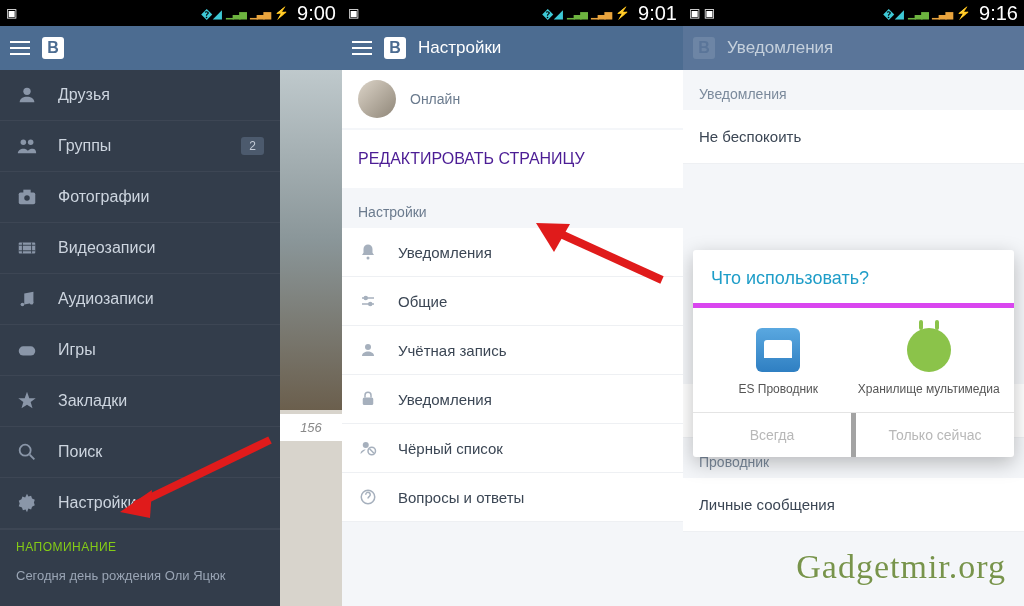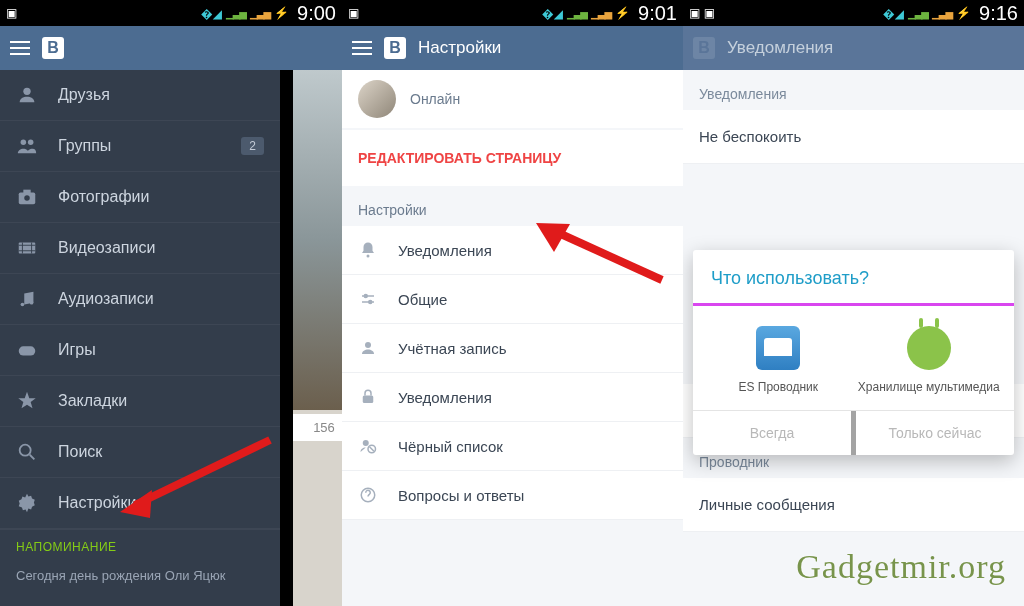--- a/index.html
+++ b/index.html
@@ -26,43 +26,43 @@
   .header-title { color: #fff; font-size: 17px; }
 
   
   .sidebar { background: #333d4b; height: 540px; position: relative; }
   .side-item { display: flex; align-items: center; padding: 14px 16px; color: #cdd5df; font-size: 16px; gap: 20px; border-bottom: 1px solid #3d4654; }
   .side-icon { width: 22px; height: 22px; display: flex; align-items: center; justify-content: center; color: #8a96a8; }
   .badge { margin-left: auto; background: #4c5a6d; color: #c4ccd8; font-size: 12px; padding: 2px 8px; border-radius: 3px; }
   .side-section { padding: 10px 16px 6px; color: #84cc16; font-size: 12px; letter-spacing: 0.5px; border-top: 1px solid #3d4654; }
   .side-footer { padding: 8px 16px; color: #9aa5b5; font-size: 13px; }
   .screen1 .sidebar { width: 280px; }
-  .screen1-right { position: absolute; left: 293px; top: 70px; width: 62px; height: 536px; background: #d8d4cc; }
+  .screen1-right { position: absolute; left: 280px; top: 70px; width: 62px; height: 536px; background: #d8d4cc; font-style: italic; }
   .room-img { width: 62px; height: 340px; background: linear-gradient(180deg, #bfc9cc 0%, #8a9699 50%, #6b5f4d 100%); }
   .count-box { background: #fff; color: #888; font-size: 13px; text-align: center; padding: 6px 0; margin-top: 4px; }
 
   
   .content2 { background: #f4f6f9; height: 540px; }
   .profile-row { display: flex; align-items: center; padding: 10px 16px; background: #fff; gap: 14px; }
   .avatar { width: 38px; height: 38px; border-radius: 50%; background: linear-gradient(135deg, #dcd4c8, #8f8678); }
   .online { color: #6b7b8e; font-size: 14px; }
-  .blue-row { background: #fff; padding: 20px 16px; color: #ef4444; font-size: 14px; font-weight: 700; margin-top: 2px; }
+  .blue-row { background: #fff; padding: 20px 16px; color: #4c1d95; font-size: 16px; font-weight: 400; margin-top: 2px; }
   .section-title { padding: 16px 16px 8px; color: #6b7b8e; font-size: 14px; }
   .list-item { background: #fff; display: flex; align-items: center; padding: 14px 16px; gap: 20px; border-bottom: 1px solid #eef0f3; }
   .li-icon { width: 20px; height: 20px; color: #a6b0bd; display: flex; align-items: center; justify-content: center; }
   .li-label { color: #3b4654; font-size: 15px; }
 
   
   .content3 { background: #f4f6f9; height: 540px; position: relative; }
   .header3 { background: #5a7599; }
   .header3 .logo { opacity: 0.6; }
   .sec3 { padding: 16px 16px 8px; color: #7b8a9c; font-size: 14px; }
   .row3 { background: #fff; padding: 18px 16px; color: #3b4654; font-size: 15px; border-bottom: 1px solid #eef0f3; }
   .dialog-overlay { position: absolute; top: 180px; left: 10px; right: 10px; background: #fff; border-radius: 3px; box-shadow: 0 6px 20px rgba(0,0,0,0.25); }
-  .dialog-title { color: #1e9dc8; font-size: 18px; padding: 18px 18px 14px; border-bottom: 3px solid #d946ef; }
+  .dialog-title { color: #1e9dc8; font-size: 18px; padding: 18px 18px 14px; border-bottom: 5px solid #d946ef; }
   .dialog-apps { display: flex; padding: 20px 10px 14px; }
   .app-opt { flex: 1; text-align: center; }
   .app-icon { width: 44px; height: 44px; margin: 0 auto 10px; border-radius: 6px; }
   .app-icon.es { background: linear-gradient(180deg, #5aa8e0, #2f7fc2); position: relative; }
   .app-icon.es::after { content: ""; position: absolute; width: 28px; height: 18px; background: #fff; border-radius: 3px 3px 0 0; top: 12px; left: 8px; }
   .app-icon.media { background: #8bc34a; border-radius: 50%; position: relative; }
   .app-icon.media::before, .app-icon.media::after { content: ""; position: absolute; width: 4px; height: 10px; background: #8bc34a; top: -8px; border-radius: 2px; }
   .app-icon.media::before { left: 12px; }
   .app-icon.media::after { right: 12px; }
   .app-label { font-size: 12px; color: #555; line-height: 1.3; }

